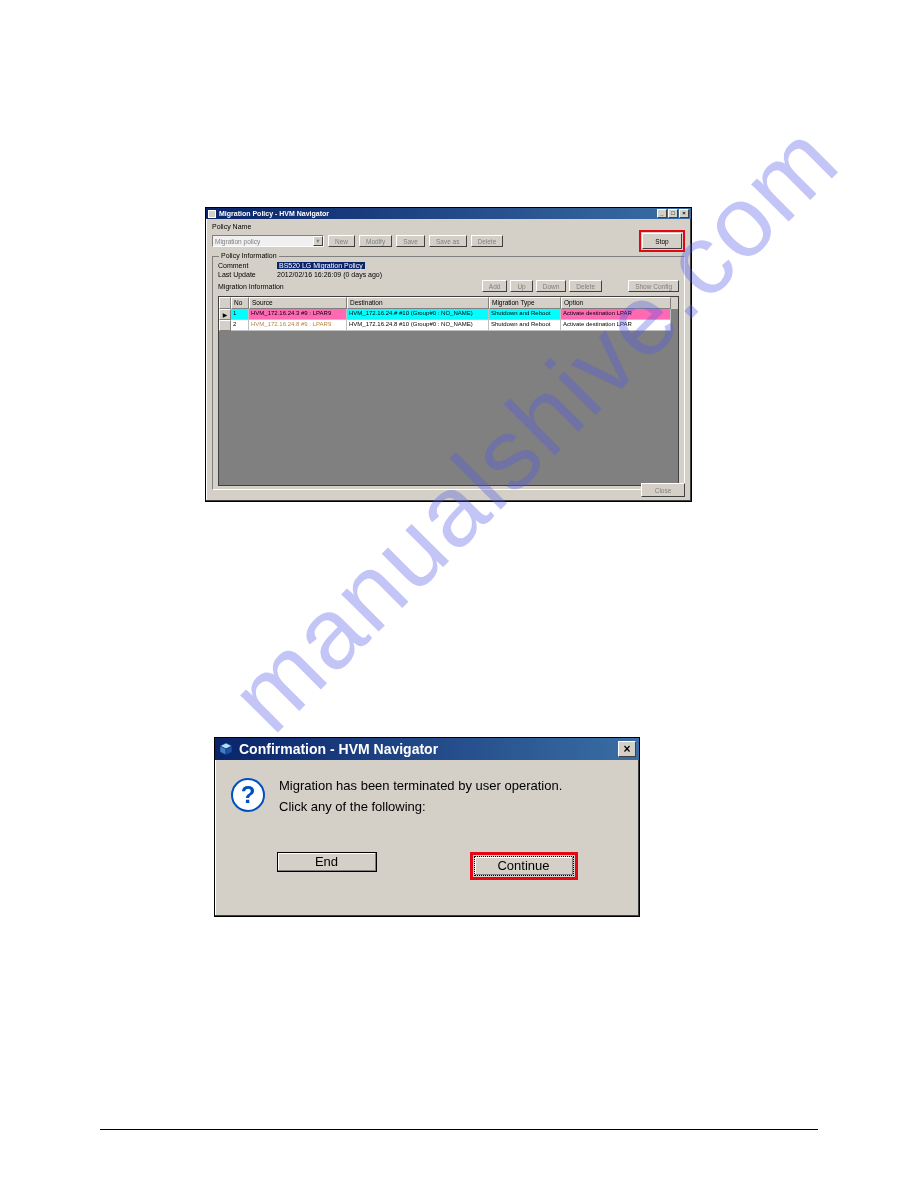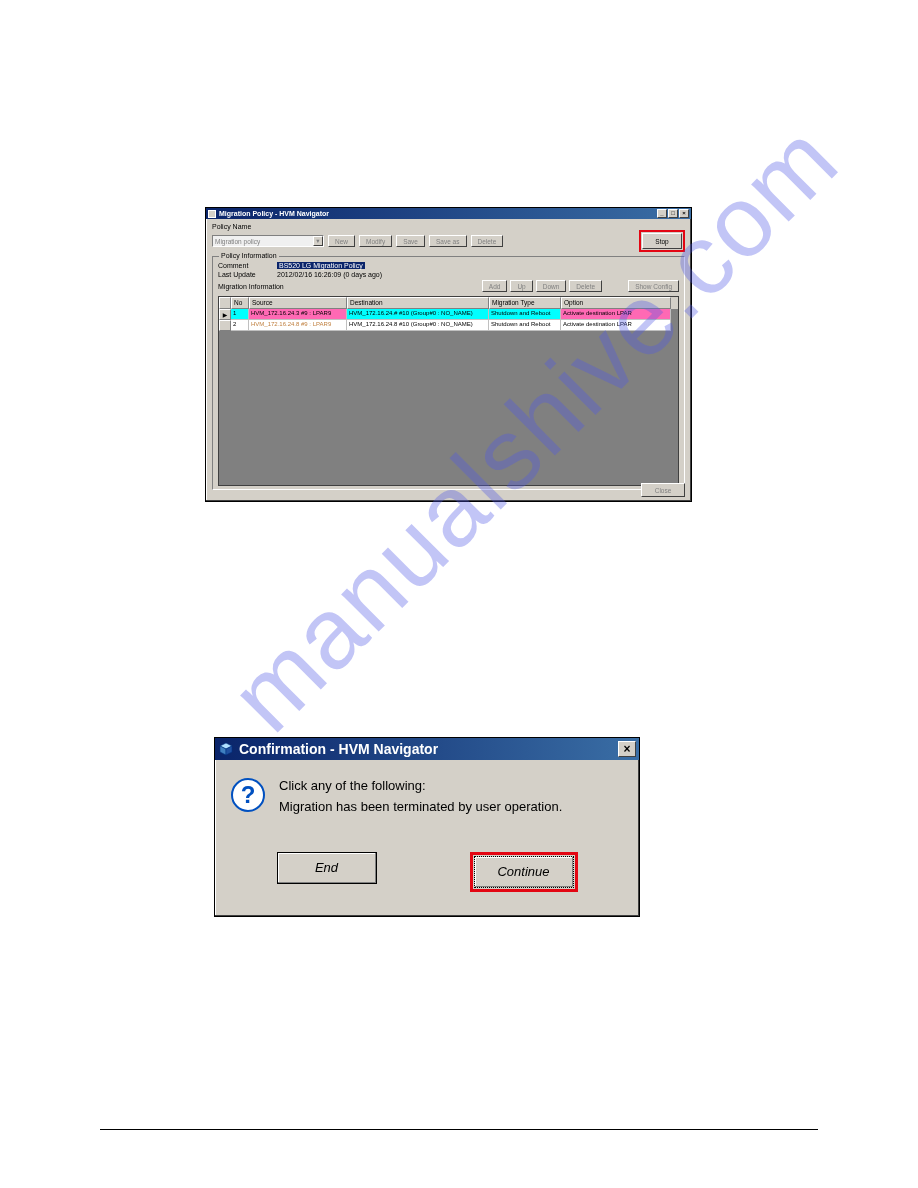--- a/index.html
+++ b/index.html
@@ -251,26 +251,26 @@
   }
   .win2 .msg { line-height: 1.6; }
 
   .win2 .btnrow {
     display: flex;
     justify-content: center;
     gap: 48px;
     margin-top: 34px;
   }
   .win2 .dlgbtn {
-    width: 100px; height: 32px;
+    width: 100px; height: 20px;
     background: #d4d0c8;
     border: 1px solid #000;
     box-shadow: inset -1px -1px 0 #808080, inset 1px 1px 0 #fff;
     font-size: 13px;
-    display: flex; align-items: center; justify-content: center; font-style: italic;
+    display: flex; align-items: center; justify-content: center;
   }
   .win2 .continue-wrap {
     border: 3px solid #e30613;
     padding: 1px;
     margin-left: 45px;
   }
   .win2 .continue-wrap .dlgbtn { border: 1px dotted #000; }
 
   
   .hrule {
@@ -380,22 +380,22 @@
         <polygon points="13,4 7,7 7,13 13,10" fill="#2050a0" stroke="#003080" stroke-width="0.6"></polygon>
       </svg>
     </span>
     <span>Confirmation - HVM Navigator</span>
     <span class="spacer"></span>
     <span class="closebtn">×</span>
   </div>
   <div class="body">
     <div class="qicon">?</div>
     <div class="msg">
+      <div>Migration has been terminated by user operation.</div>
       <div>Click any of the following:</div>
-      <div>Migration has been terminated by user operation.</div>
     </div>
   </div>
   <div class="btnrow">
     <div class="dlgbtn">End</div>
     <div class="continue-wrap">
       <div class="dlgbtn">Continue</div>
     </div>
   </div>
 </div>
 

